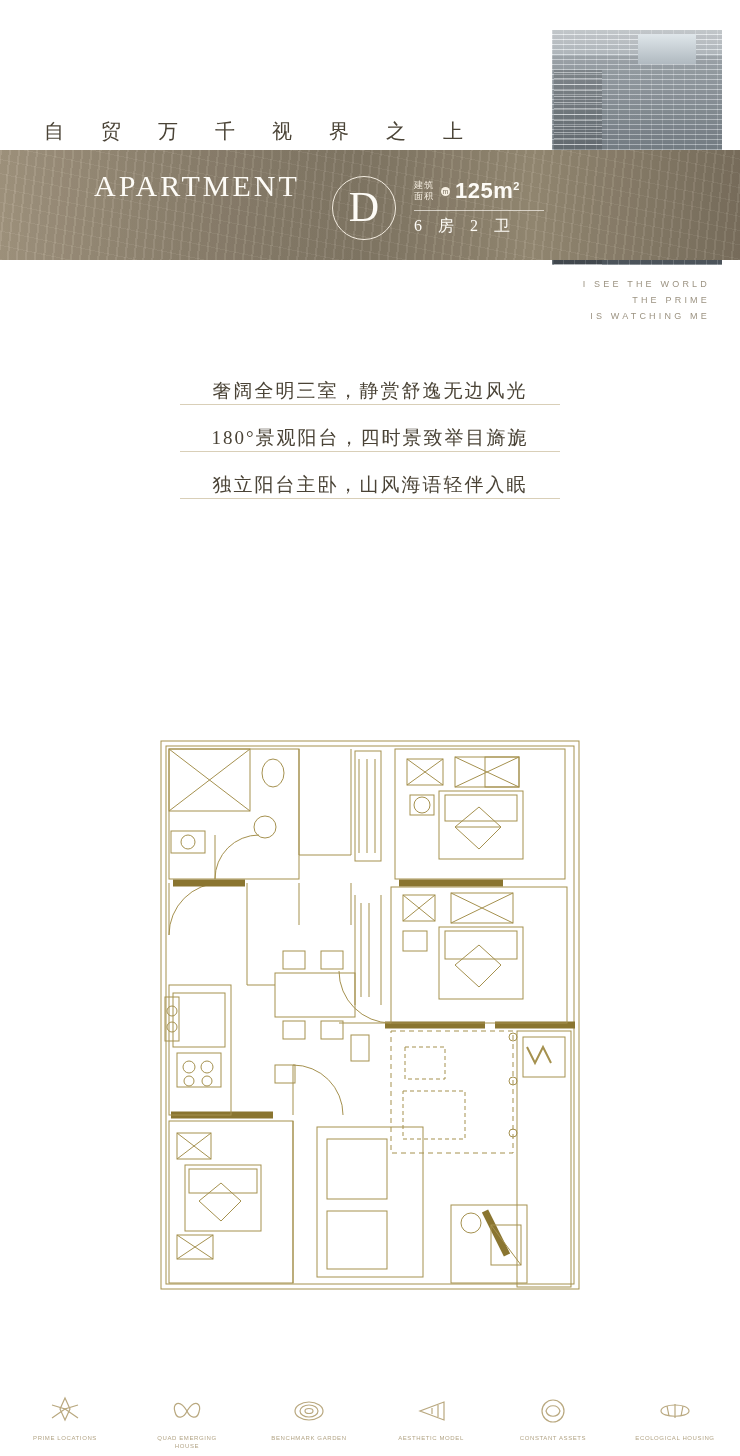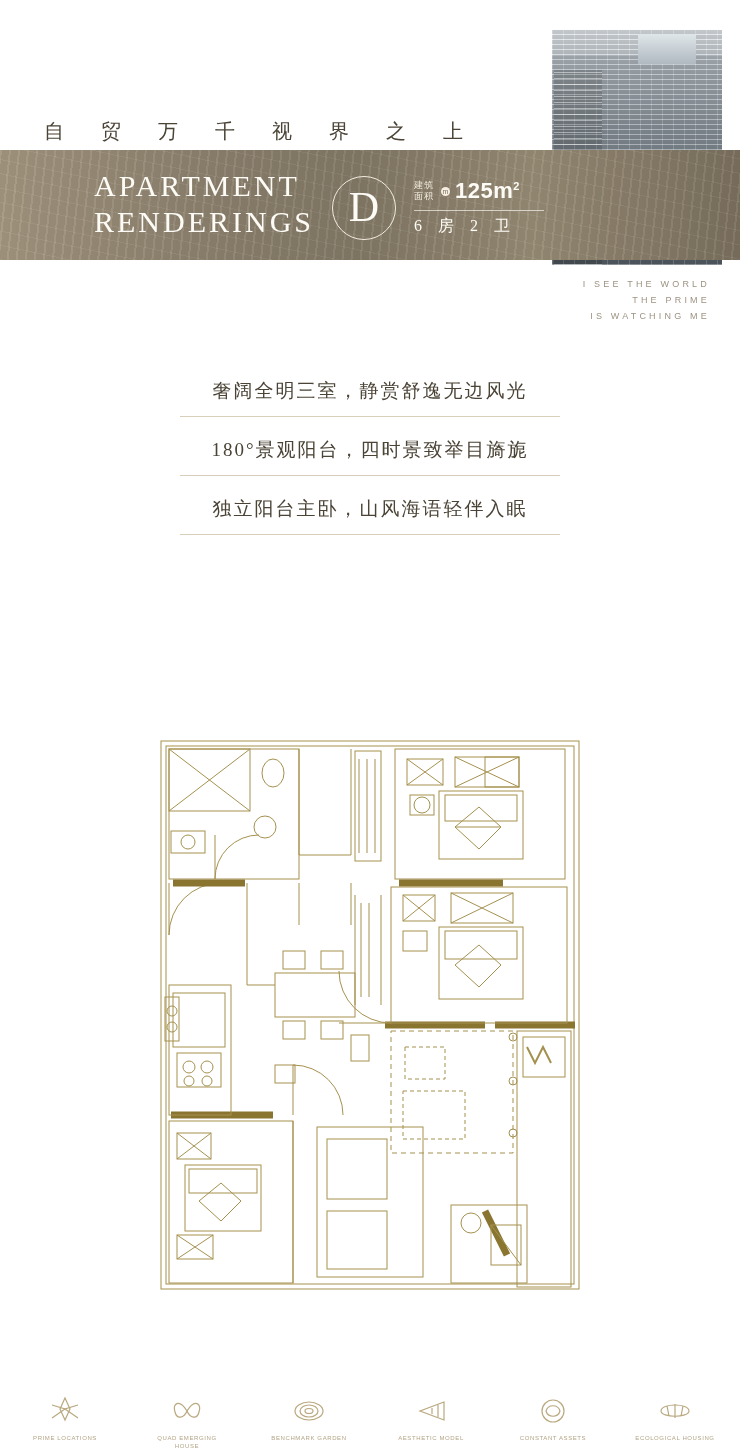--- a/index.html
+++ b/index.html
@@ -175,21 +175,20 @@
 
   
   .features {
     position: absolute;
     top: 378px; left: 0;
     width: 740px;
   }
   .feature {
     width: 380px;
     margin: 0 auto;
-    padding-bottom: 12px;
     margin-bottom: 20px;
     border-bottom: 1px solid #d9cfb8;
     font-family: "Liberation Serif", serif;
     font-size: 19px;
     letter-spacing: 2px;
     color: #4a4336;
     text-align: center;
     white-space: nowrap;
   }
 
@@ -238,21 +237,20 @@
 
   <div class="tagline-cn">自 贸 万 千        视 界 之 上</div>
 
   <div class="band">
     <div class="lightpatch"></div>
     <div class="texture"></div>
   </div>
 
   <div class="hero-title">
     <div>APARTMENT</div>
-    <div>RENDERINGS</div>
   </div>
 
   <div class="dmark">D</div>
 
   <div class="area-wrap">
     <div class="area-row">
       <div>
         <div class="area-label">建筑</div>
         <div class="area-label">面积</div>
       </div>

